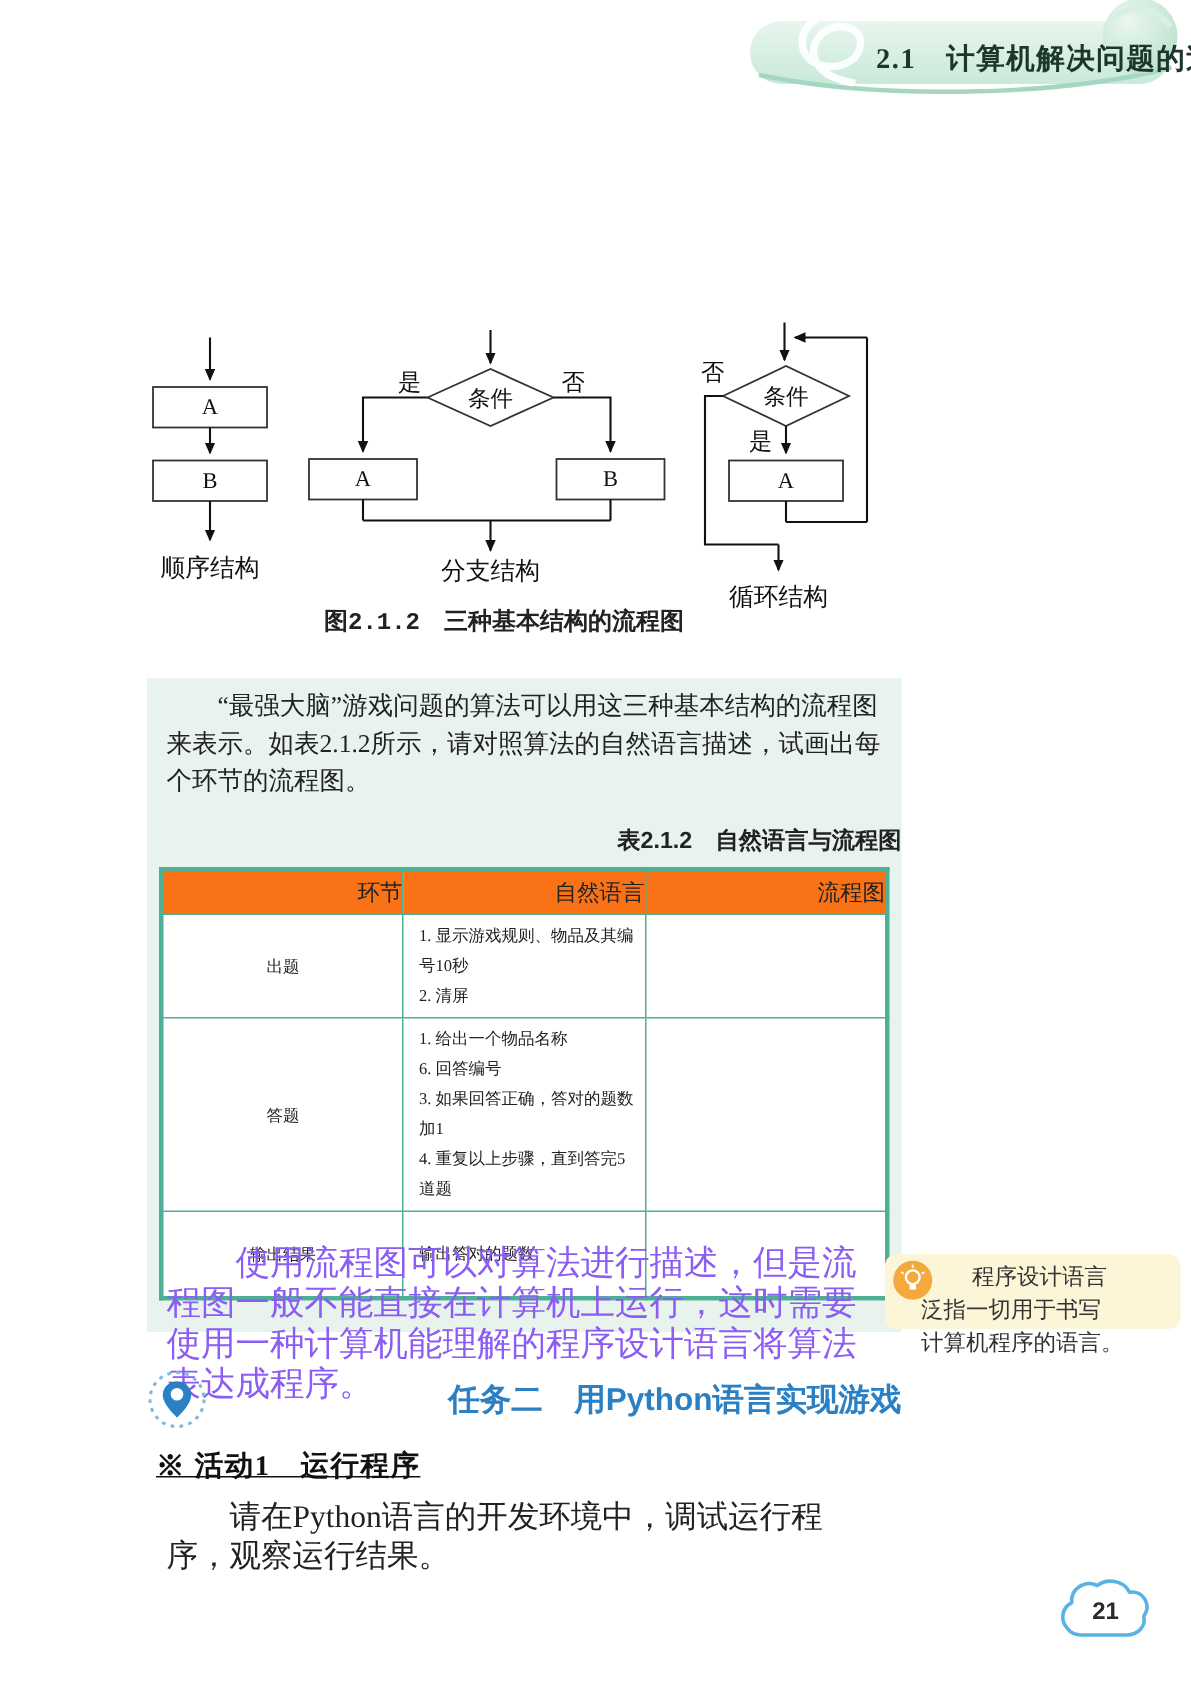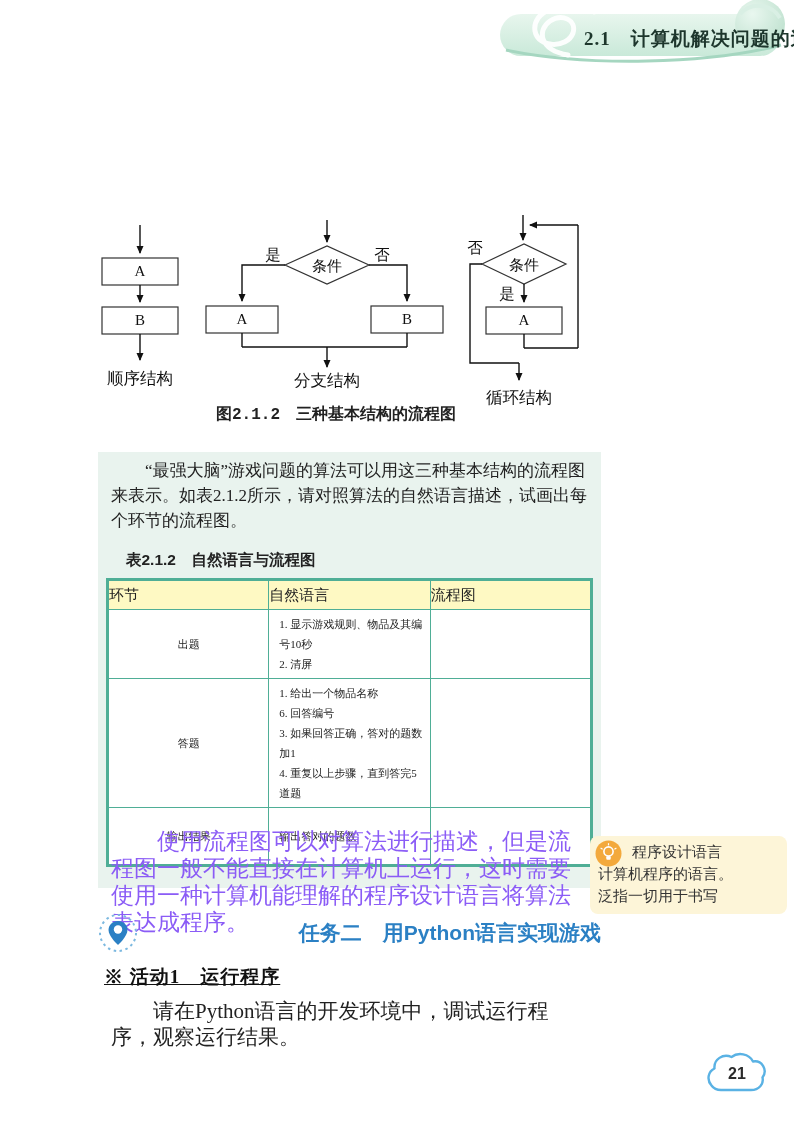--- a/index.html
+++ b/index.html
@@ -38,34 +38,34 @@
 
   
   .panel { position: absolute; left: 82px; top: 452px; width: 503px; height: 436px;
     background: #e9f3ee; margin-left: 16px; }
   .panel-quote {
     position: absolute; left: 13px; top: 6px; width: 478px;
     font-size: 17px; line-height: 25px; text-indent: 2em; color: #222;
   }
   .table-caption {
     position: absolute; left: 0; top: 98px; width: 100%;
-    text-align: left; font-family: "Liberation Sans", "DejaVu Sans", sans-serif;
-    font-size: 15.5px; font-weight: bold; color: #222; padding-left: 28px;
+    text-align: right; font-family: "Liberation Sans", "DejaVu Sans", sans-serif;
+    font-size: 15.5px; font-weight: bold; color: #222;
   }
   table.nl-table {
     position: absolute; left: 8px; top: 126px; width: 487px;
     border-collapse: collapse; table-layout: fixed;
     background: #ffffff;
   }
   table.nl-table th, table.nl-table td {
     border: 1.5px solid #4fae96; font-weight: normal;
     font-size: 11px; color: #222; vertical-align: middle;
   }
   table.nl-table { border: 3px solid #4fae96; }
-  table.nl-table th { background: #fef9c3; height: 30px; text-align: left; font-size: 15px; }
+  table.nl-table th { background: #f97316; height: 30px; text-align: right; font-size: 15px; }
   td.stage { width: 56px; text-align: center; padding: 0 10px; }
   td.lang  { width: 296px; padding: 4px 6px 4px 10px; line-height: 20px; }
   td.flow  { width: 132px; background: #ffffff; }
   tr.r1 td { height: 57px; }
   tr.r2 td { height: 84px; }
   tr.r3 td { height: 58px; }
 
   .panel-closing {
     position: absolute; left: 13px; top: 376px; width: 478px;
     font-size: 23px; line-height: 27px; text-indent: 2em; color: #8b5cf6;
@@ -82,22 +82,22 @@
     position: absolute; left: 6px; top: 512px;
     font-size: 19px; font-weight: bold; color: #111; letter-spacing: 1px; text-decoration: underline;
   }
   .activity-text {
     position: absolute; left: 13px; top: 546px; width: 478px;
     font-size: 21px; line-height: 26px; text-indent: 2em; color: #222;
   }
 
   
   .note {
-    position: absolute; left: 590px; top: 836px; width: 197px; height: 78px;
-    background: #fdf5d8; border-radius: 8px; padding: 5px 8px;
+    position: absolute; left: 590px; top: 836px; width: 197px; height: 50px;
+    background: #fdf5d8; border-radius: 8px; padding: 5px 24px;
     font-size: 15px; line-height: 22px; color: #333;
   }
   .note .bulb { position: absolute; left: 5px; top: 4px; }
   .note .line1 { padding-left: 34px; }
 
   
   .cloud { position: absolute; left: 704px; top: 1048px; }
   .cloud text { font-family: "Liberation Sans", "DejaVu Sans", sans-serif; font-weight: bold; }
 </style>
 </head>
@@ -243,22 +243,22 @@
       <circle cx="13.5" cy="13.5" r="13" fill="#f3a93c"></circle>
       <circle cx="13.5" cy="11.5" r="4.6" fill="none" stroke="#ffffff" stroke-width="1.6"></circle>
       <rect x="11.3" y="16.2" width="4.4" height="3.6" rx="1" fill="#ffffff"></rect>
       <g stroke="#ffffff" stroke-width="1.2">
         <line x1="13.5" y1="3.2" x2="13.5" y2="5.4"></line>
         <line x1="5.6" y1="8" x2="7.6" y2="9.2"></line>
         <line x1="21.4" y1="8" x2="19.4" y2="9.2"></line>
       </g>
     </svg>
     <div class="line1">程序设计语言</div>
+    <div>泛指一切用于书写</div>
     <div>计算机程序的语言。</div>
-    <div>泛指一切用于书写</div>
   </div>
 
   <svg class="cloud" width="66" height="52" viewBox="0 0 66 52">
     <path d="M 17 42 H 47 C 55 42 60 36 58.5 29.5 C 64 22 58 12 49 13.5 C 45 5.5 34 4 27.5 9 C 19 5 9.5 11.5 10.5 20.5 C 4 23.5 2.5 32 7.5 37.5 C 10 41 13 42 17 42 Z" fill="#ffffff" stroke="#5ab2e4" stroke-width="2.4" stroke-linejoin="round"></path>
     <text x="33" y="31" font-size="16" text-anchor="middle" fill="#2b2b2b">21</text>
   </svg>
 
 </div>
 
 </body></html>

